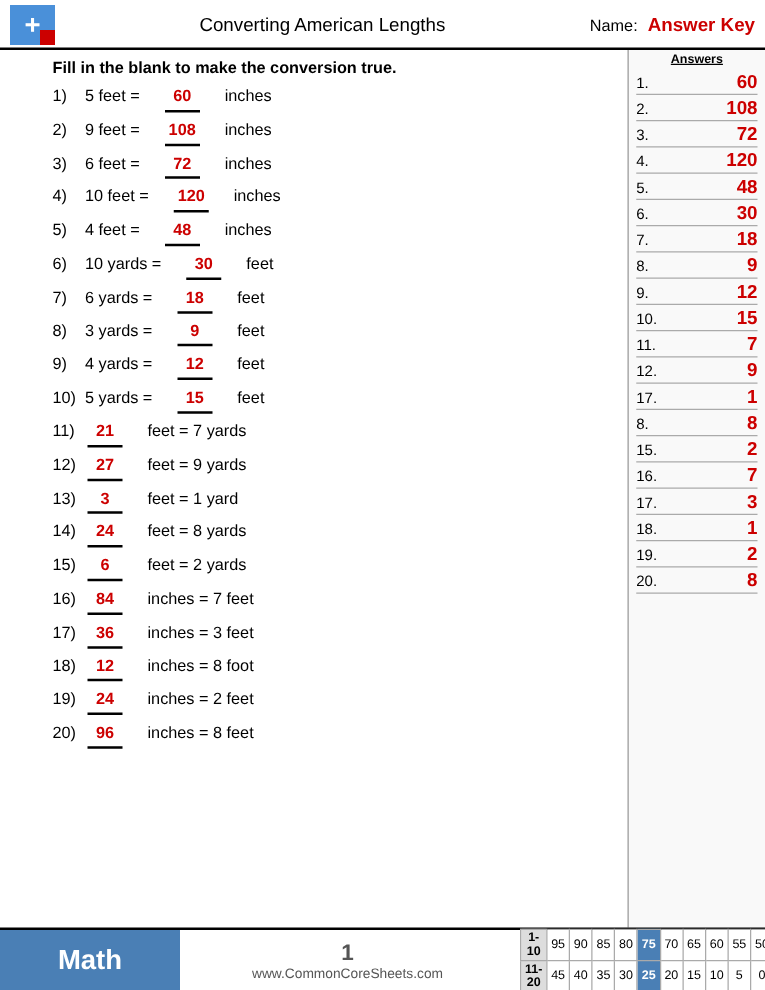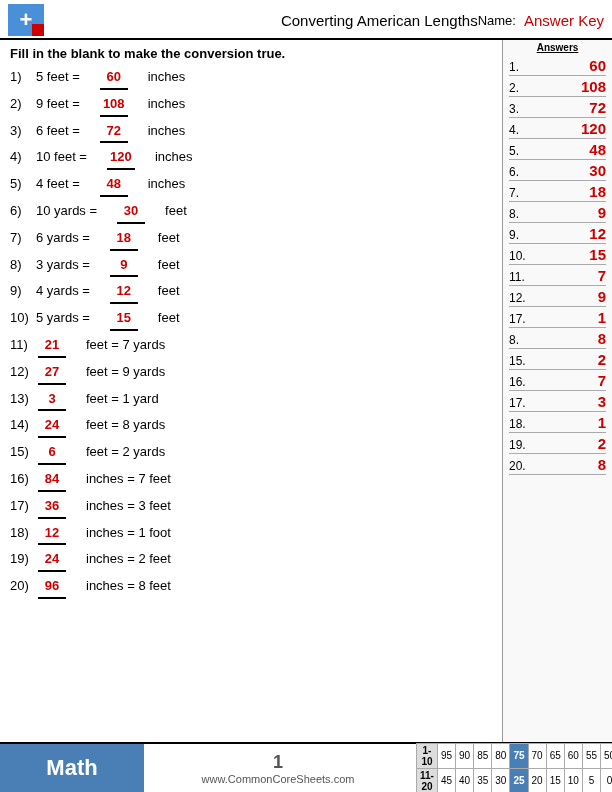--- a/index.html
+++ b/index.html
@@ -40,38 +40,39 @@
     .logo-corner {
       position: absolute;
       bottom: 0;
       right: 0;
       width: 12px;
       height: 12px;
       background: #cc0000;
     }
     .header-title {
       flex: 1;
-      text-align: right;
+      text-align: center;
       font-size: 15px;
       font-weight: normal;
     }
     .header-name {
       font-size: 13px;
       margin-right: 8px;
     }
     .header-answer-key {
       font-size: 15px;
-      font-weight: normal;
+      font-weight: bold;
       color: #cc0000;
     }
 
     
     .main-content {
       display: flex;
       height: calc(792px - 90px);
+      padding-left: 32px;
     }
 
     
     .left-section {
       flex: 1;
       padding: 6px 10px;
     }
 
     .instructions {
       font-weight: bold;
@@ -368,21 +369,21 @@
           <span class="problem-num">17)</span>
           <div class="problem-text">
             <span class="answer-box">36</span>
             <span> inches = 3 feet</span>
           </div>
         </li>
         <li class="problem-item">
           <span class="problem-num">18)</span>
           <div class="problem-text">
             <span class="answer-box">12</span>
-            <span> inches = 1 foot</span>
+            <span> inches = 8 foot</span>
           </div>
         </li>
         <li class="problem-item">
           <span class="problem-num">19)</span>
           <div class="problem-text">
             <span class="answer-box">24</span>
             <span> inches = 2 feet</span>
           </div>
         </li>
         <li class="problem-item">

